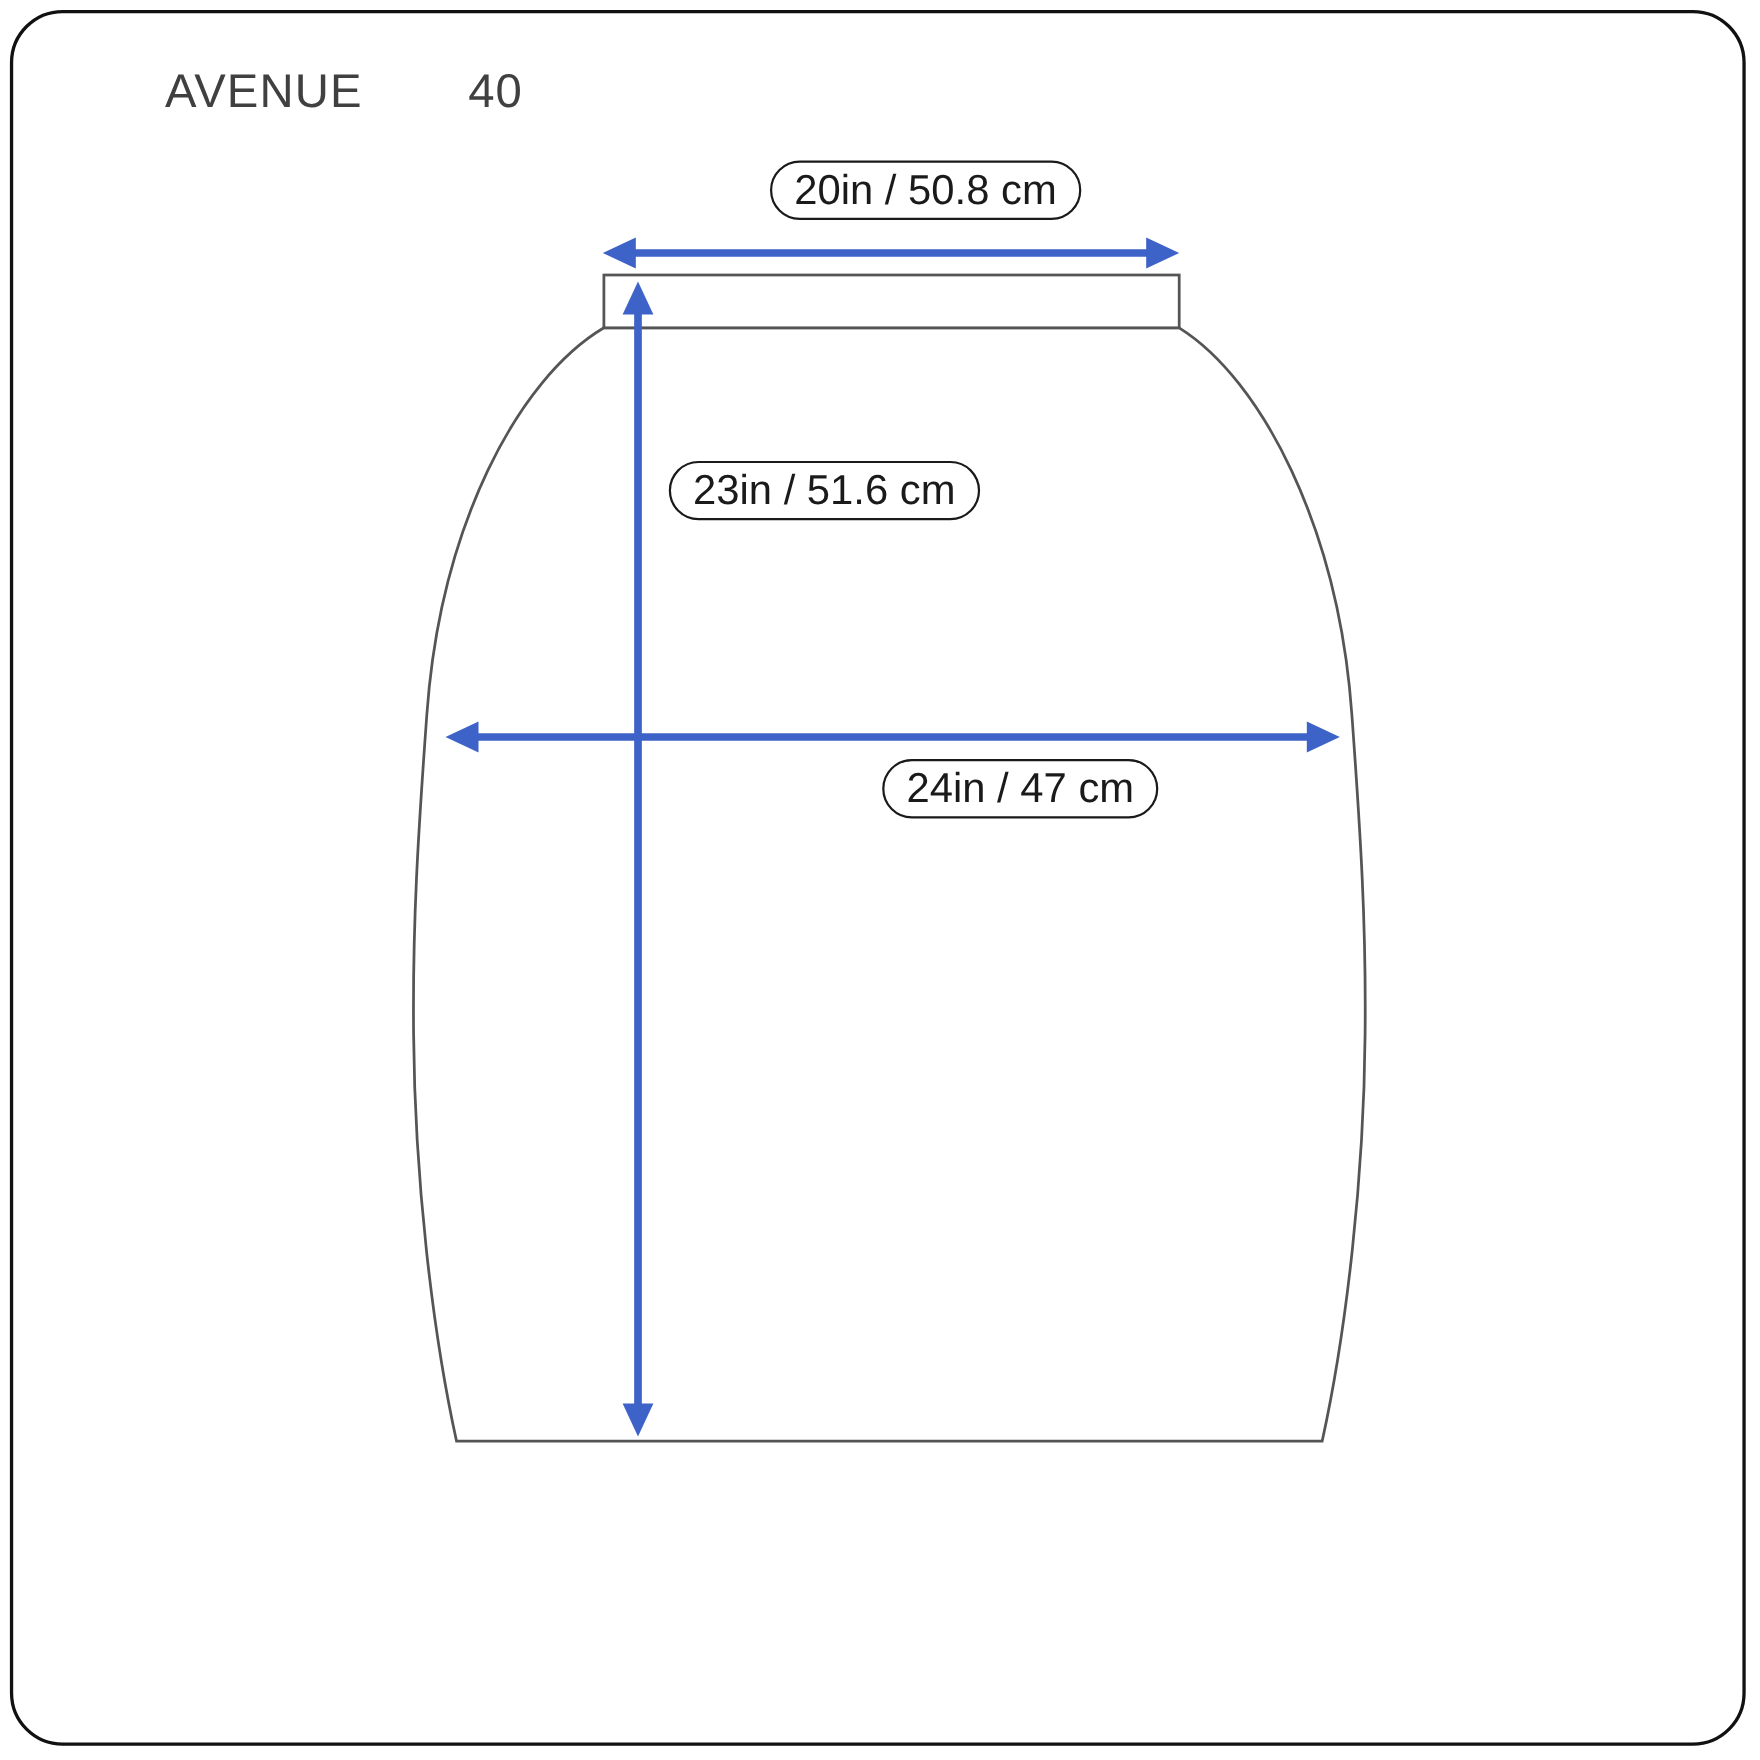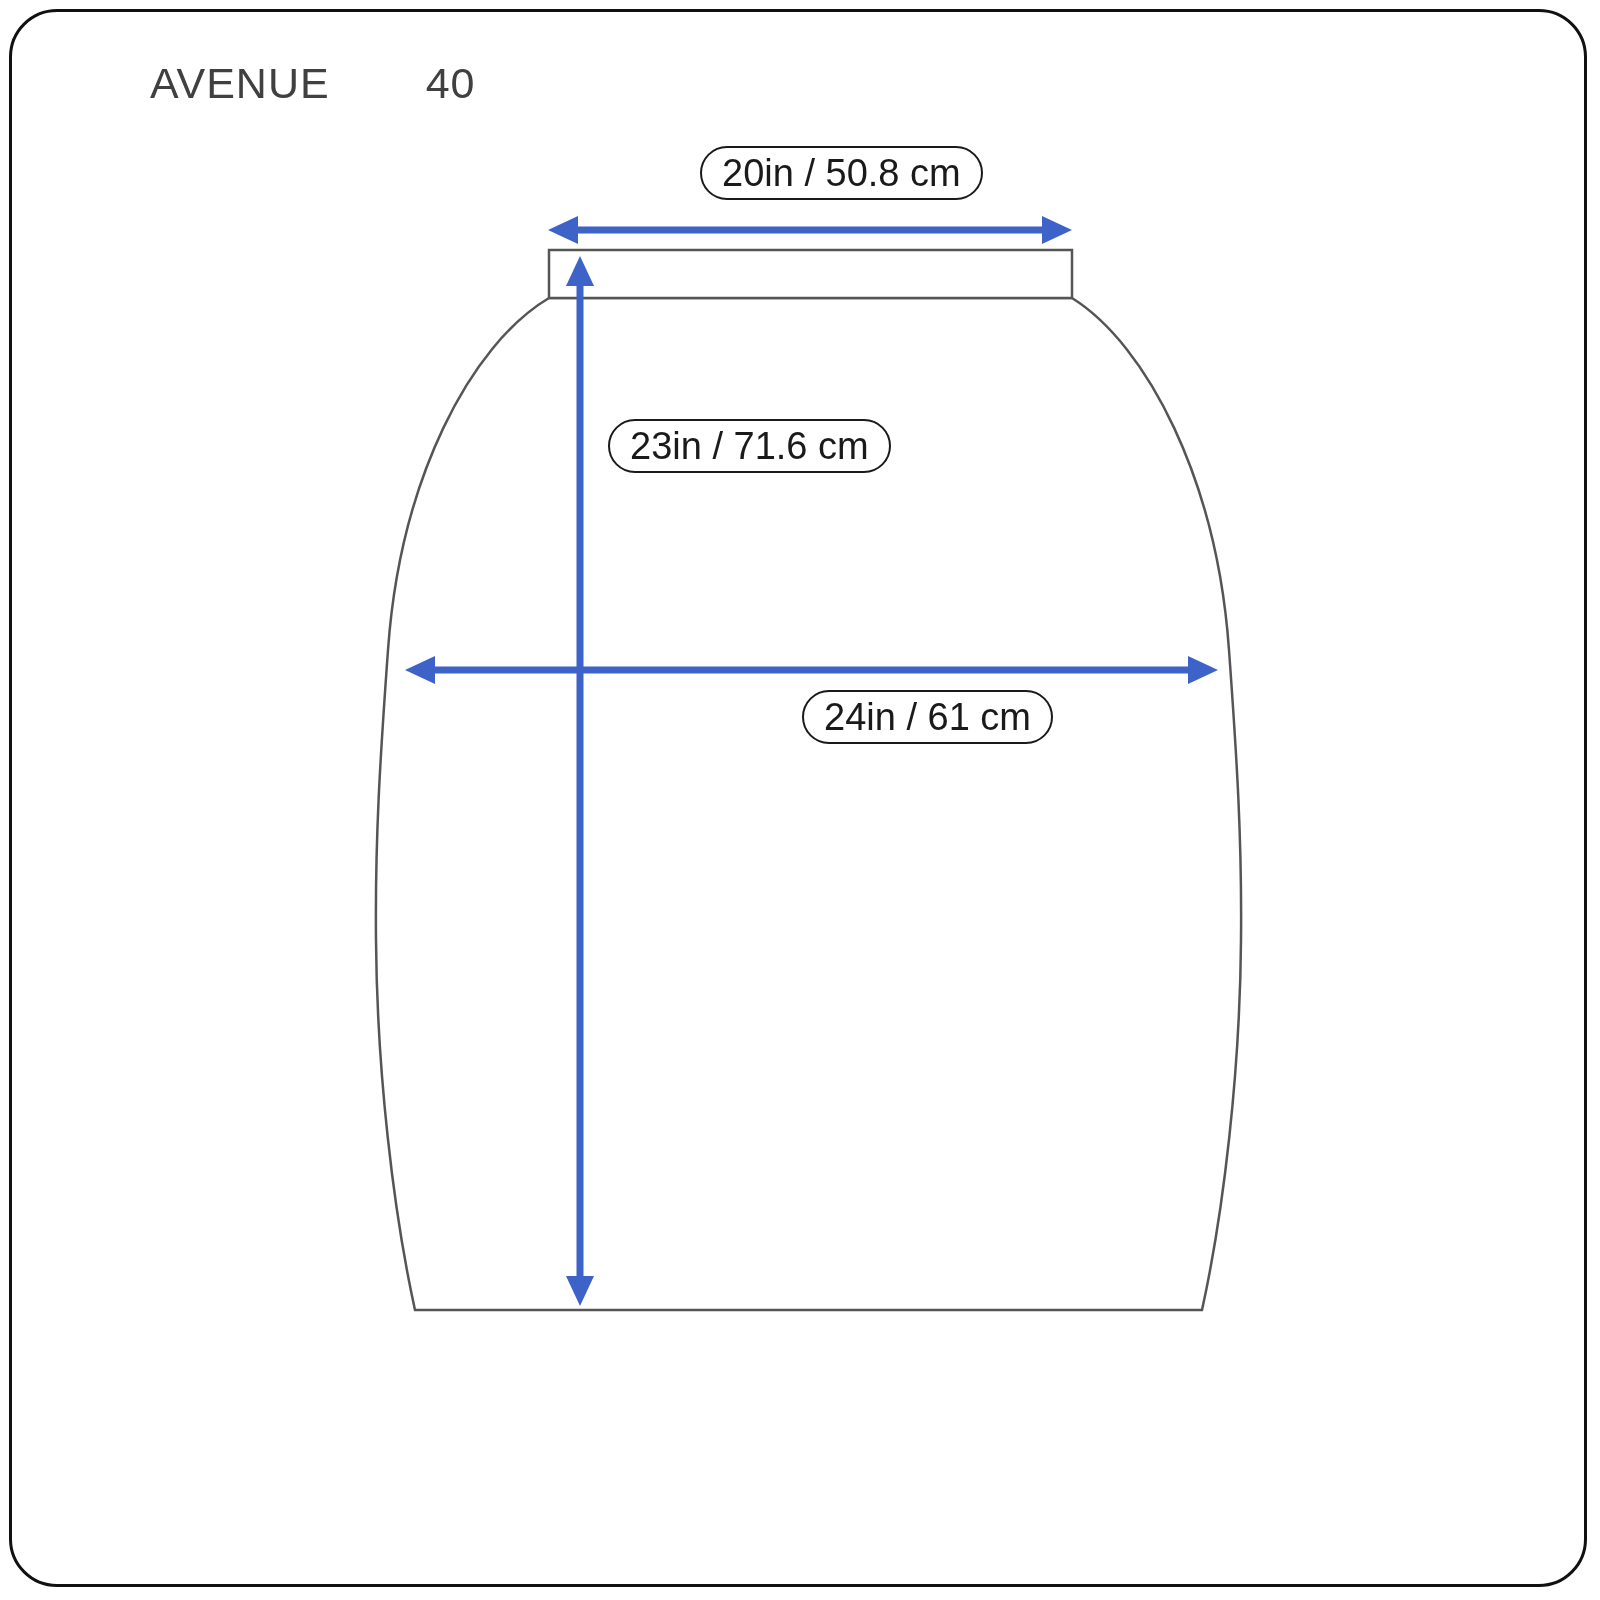--- a/index.html
+++ b/index.html
@@ -108,20 +108,20 @@
       <polygon points="580,256 566,286 594,286" style="fill: var(--color-arrow, #3E63C8);"></polygon>
       <polygon points="580,1306 566,1276 594,1276" style="fill: var(--color-arrow, #3E63C8);"></polygon>
     </g>
   </svg>
 
   <div class="pill pill-waist">
     <span>20in / 50.8 cm</span>
   </div>
 
   <div class="pill pill-length">
-    <span>23in / 71.6 cm</span>
+    <span>23in / 51.6 cm</span>
   </div>
 
   <div class="pill pill-hip">
-    <span>24in / 61 cm</span>
+    <span>24in / 47 cm</span>
   </div>
 
 </div>
 
 </body></html>

